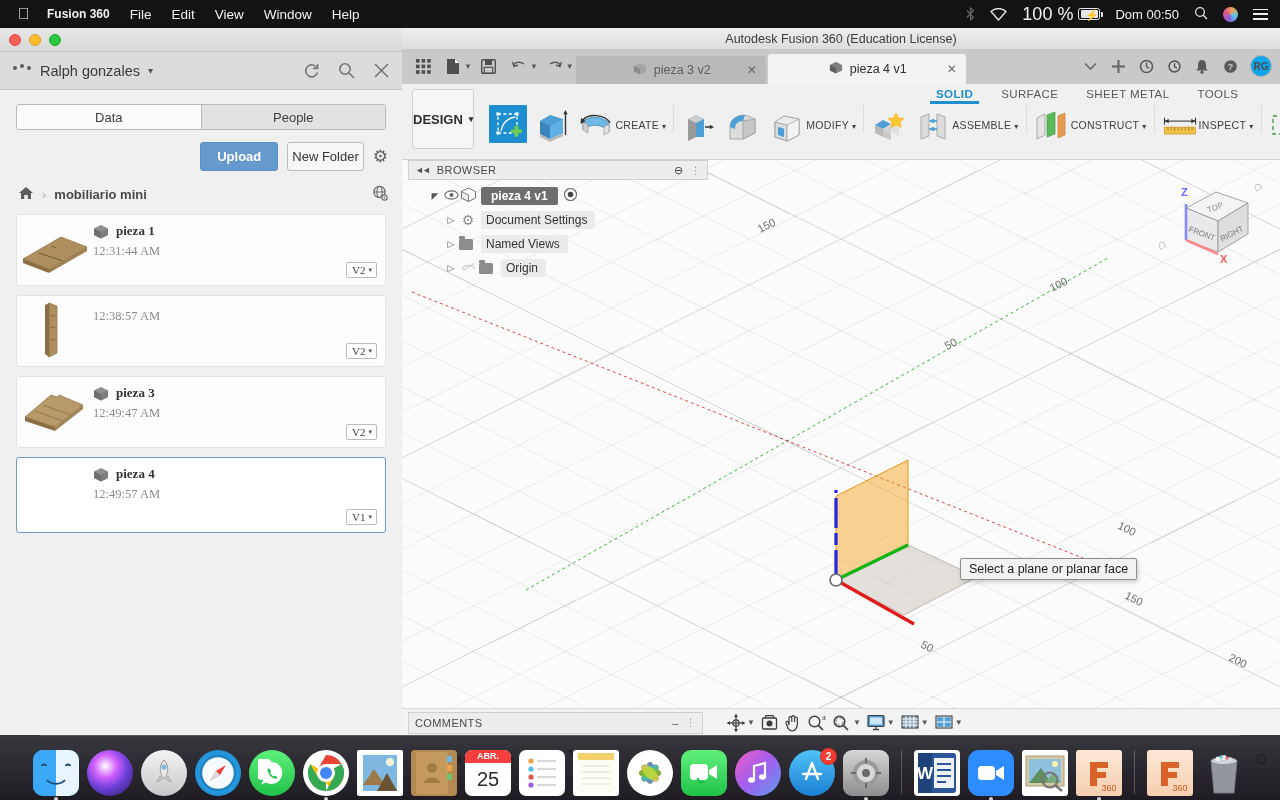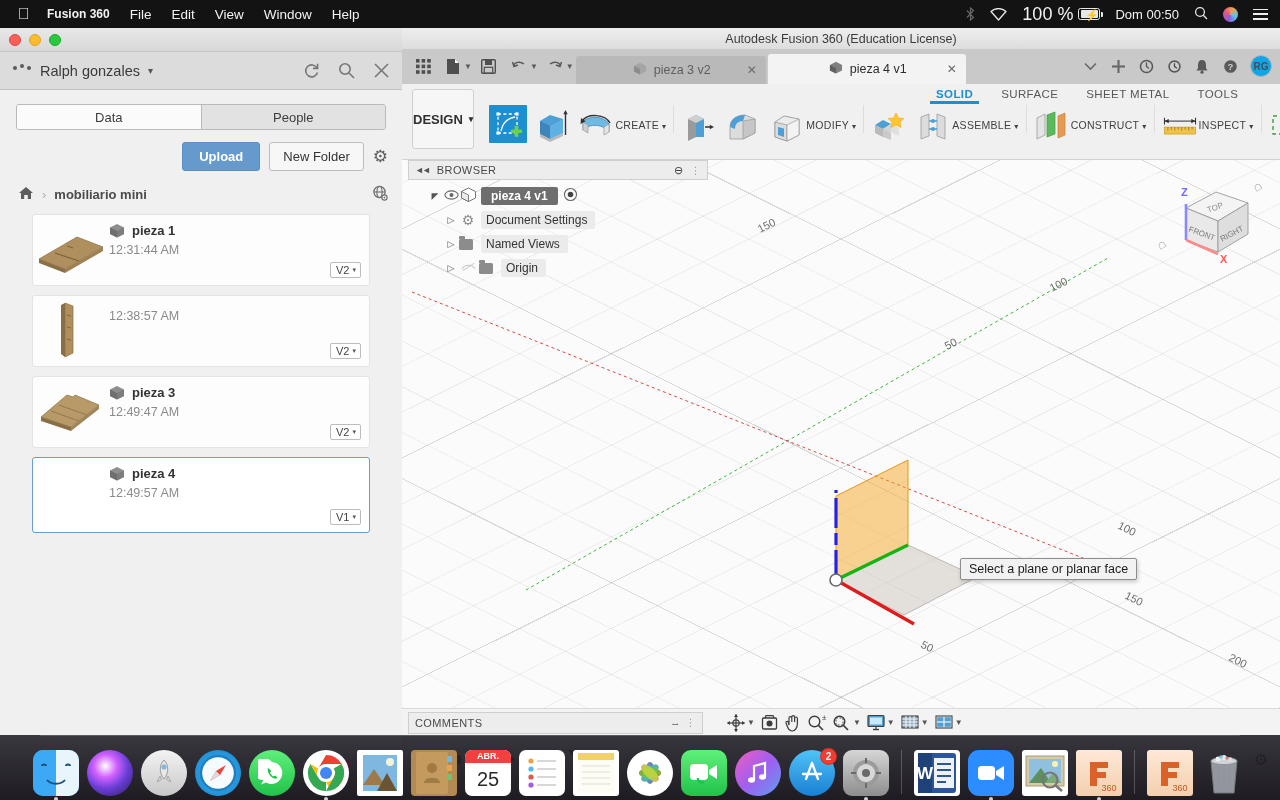--- a/index.html
+++ b/index.html
@@ -73,30 +73,30 @@
   .dp-head .acts { margin-left:auto; display:flex; align-items:center; gap:18px; color:#707070; }
   .ico-btn { cursor:default; display:flex; align-items:center; justify-content:center; }
 
   .dp-tabs { display:flex; margin:14px 16px 0 16px; border:1px solid #b9b9b9; border-radius:3px; overflow:hidden; height:26px; }
   .dp-tab { flex:1; display:flex; align-items:center; justify-content:center; font-size:13px; color:#3d3d3d; background:#e2e2e2; }
   .dp-tab.active { background:#fbfbfb; }
   .dp-tab + .dp-tab { border-left:1px solid #b9b9b9; }
 
   .dp-actions { display:flex; align-items:center; justify-content:flex-end; gap:9px; margin:12px 14px 0 0; }
   .btn-upload { background:#6699cc; color:#fff; font-size:13px; font-weight:bold; border-radius:3px; padding:6px 16px; border:1px solid #5b8ec2; }
-  .btn-newfolder { background:#f7f7f7; color:#333; font-size:13px; border-radius:3px; padding:6px 13px; border:1px solid #bdbdbd; }
+  .btn-newfolder { background:#f7f7f7; color:#333; font-size:13px; border-radius:3px; padding:6px 4px; border:1px solid #bdbdbd; }
   .gear-s { color:#5e5e5e; font-size:17px; line-height:1; }
 
   .crumb { display:flex; align-items:center; margin:14px 14px 0 18px; }
   .home-ico { color:#5d5d5d; font-size:14px; }
   .crumb-sep { color:#b0b0b0; margin:0 8px; font-size:13px; }
   .crumb-txt { font-size:13px; font-weight:bold; color:#4a4a4a; }
   .globe-ico { margin-left:auto; color:#707070; font-size:15px; }
 
-  .filelist { margin-top:10px; padding:0 32px; }
+  .filelist { margin-top:10px; padding:0 16px;font-family:Liberation Serif, serif; }
   .fcard {
     position:relative; height:72px; background:#fdfdfd; border:1px solid #e3e3e3;
     border-radius:3px; margin-bottom:9px; display:flex; align-items:flex-start; overflow:hidden;
   }
   .fcard.selected { border:1px solid #6a9cd0; background:#fff; height:76px; }
   .thumb { width:76px; height:100%; display:flex; align-items:center; justify-content:center; flex:0 0 76px; }
   .fmeta { padding-top:8px; flex:1; }
   .fname { display:flex; align-items:center; gap:7px; font-size:13px; font-weight:bold; color:#333; }
   .cubeico { width:16px; height:15px; }
   .ftime { font-size:12.5px; color:#8b8b8b; margin-top:5px; }

